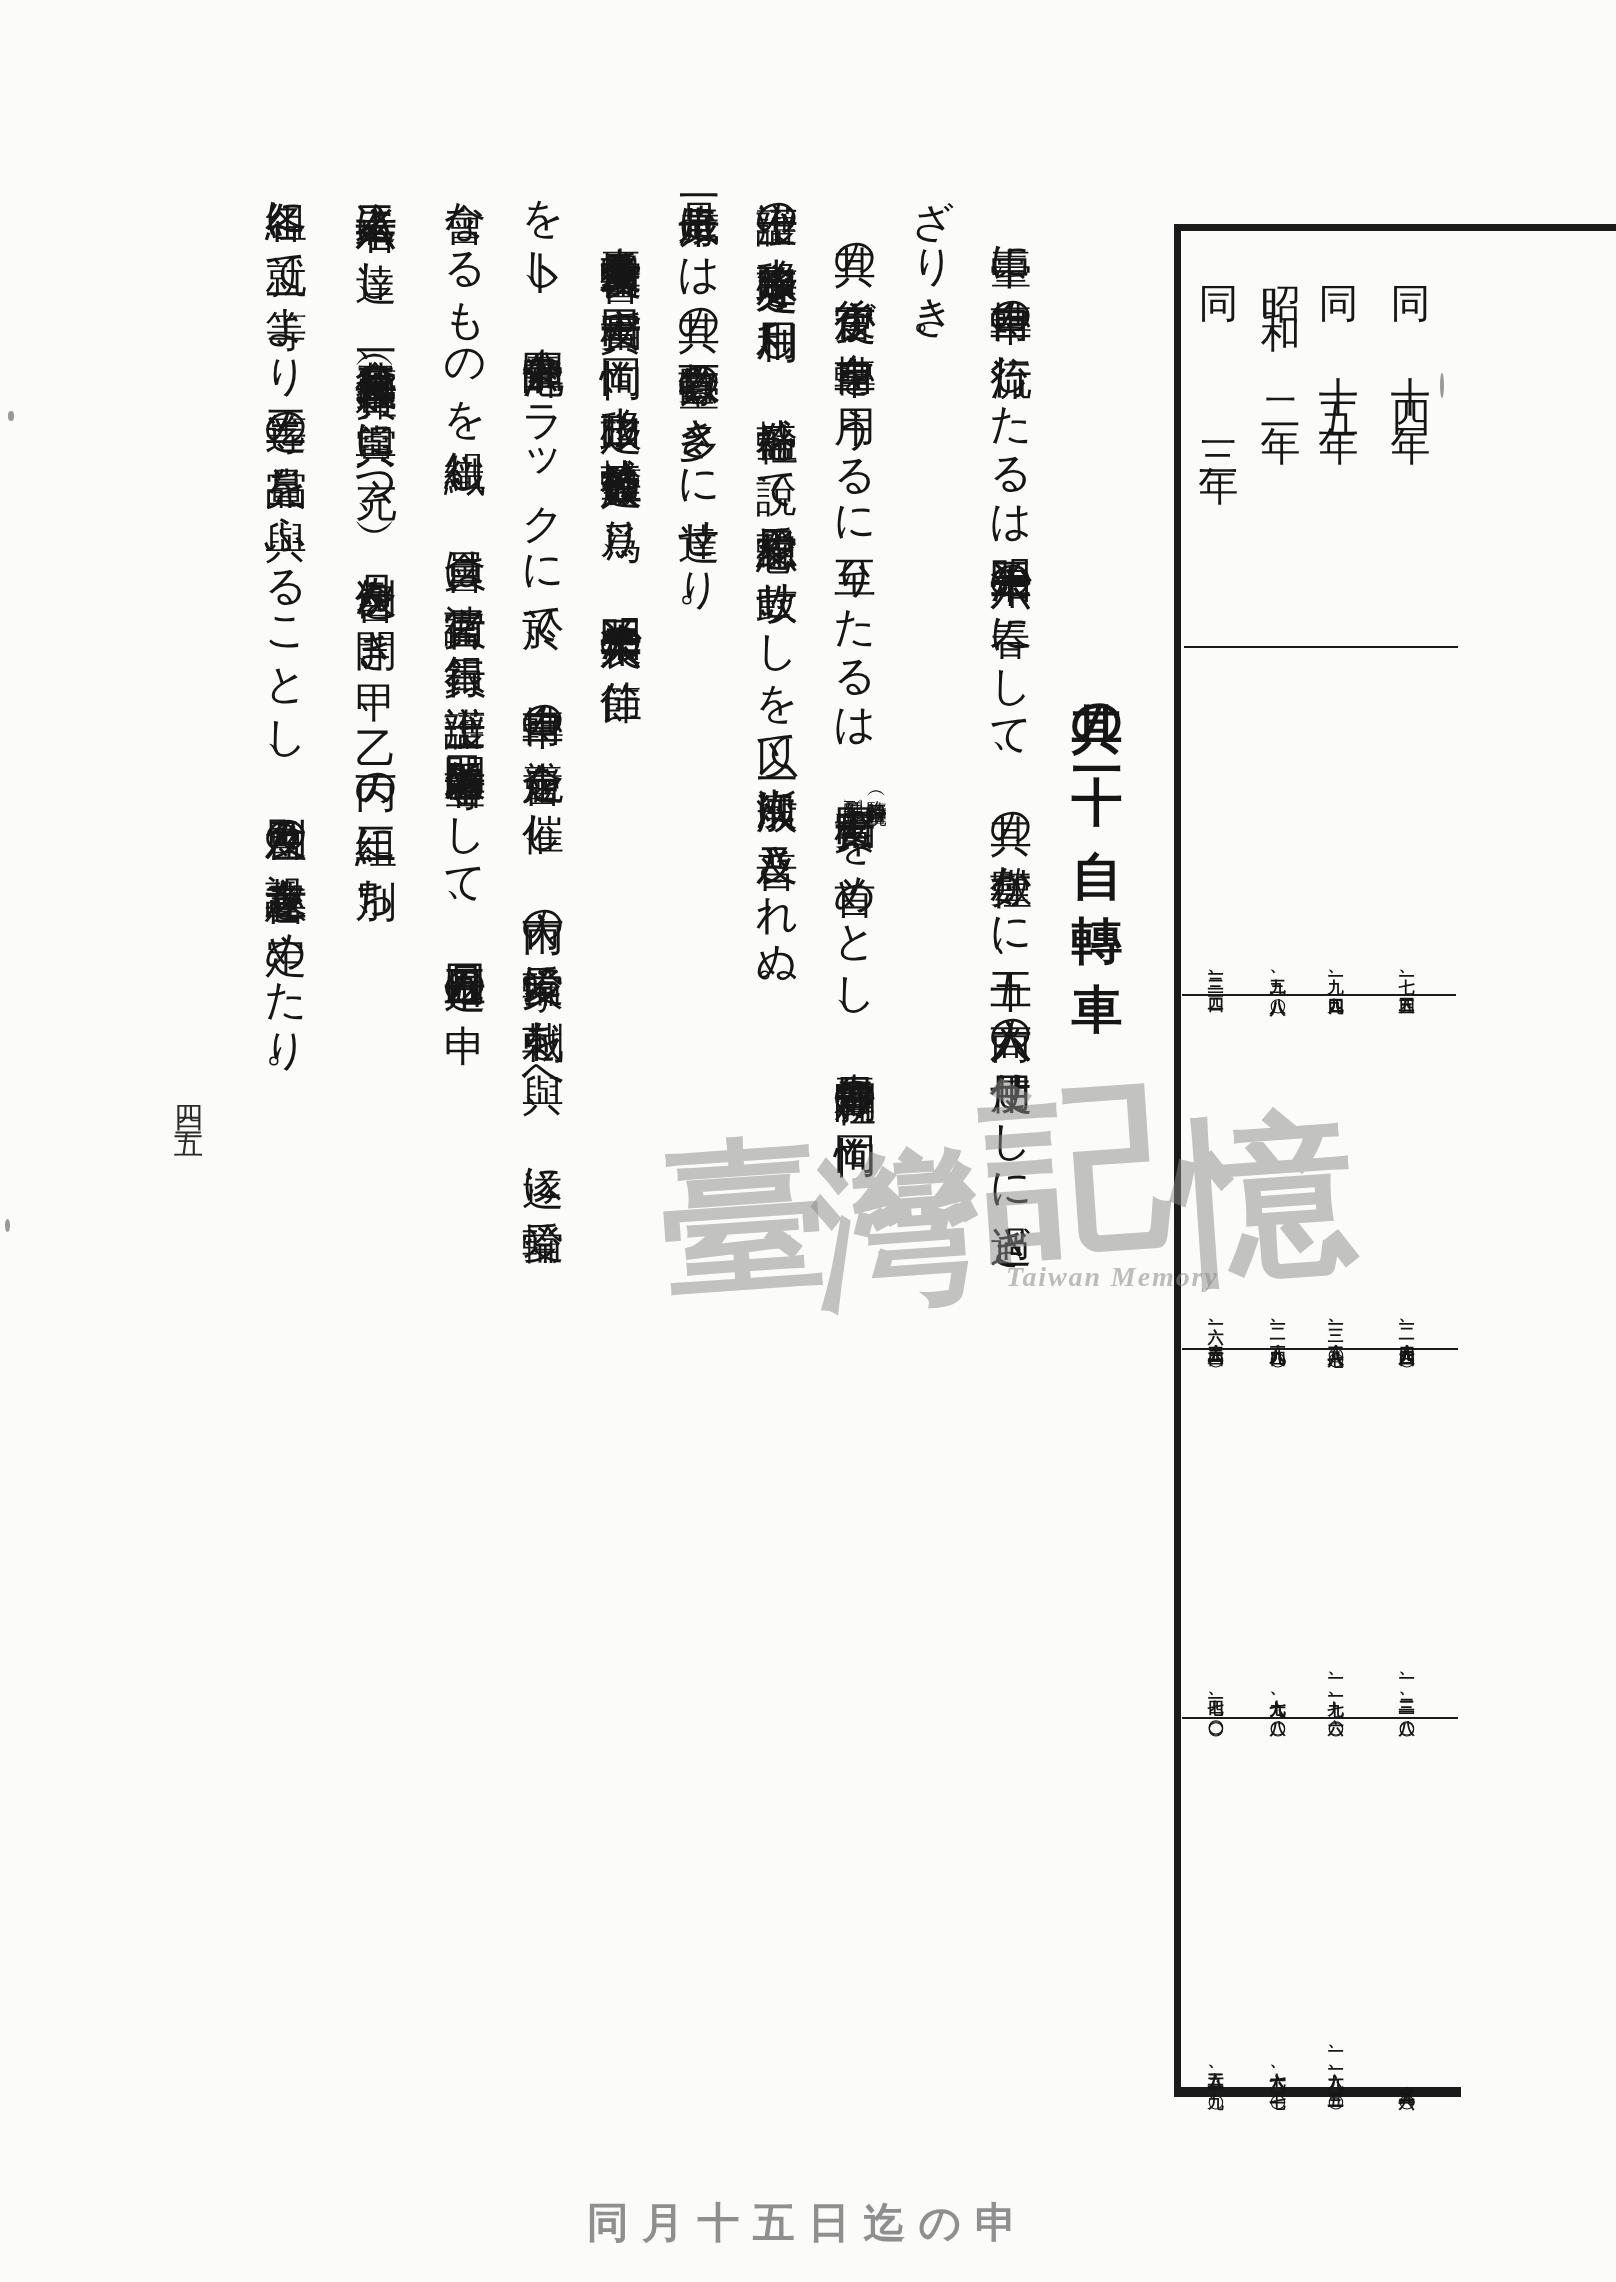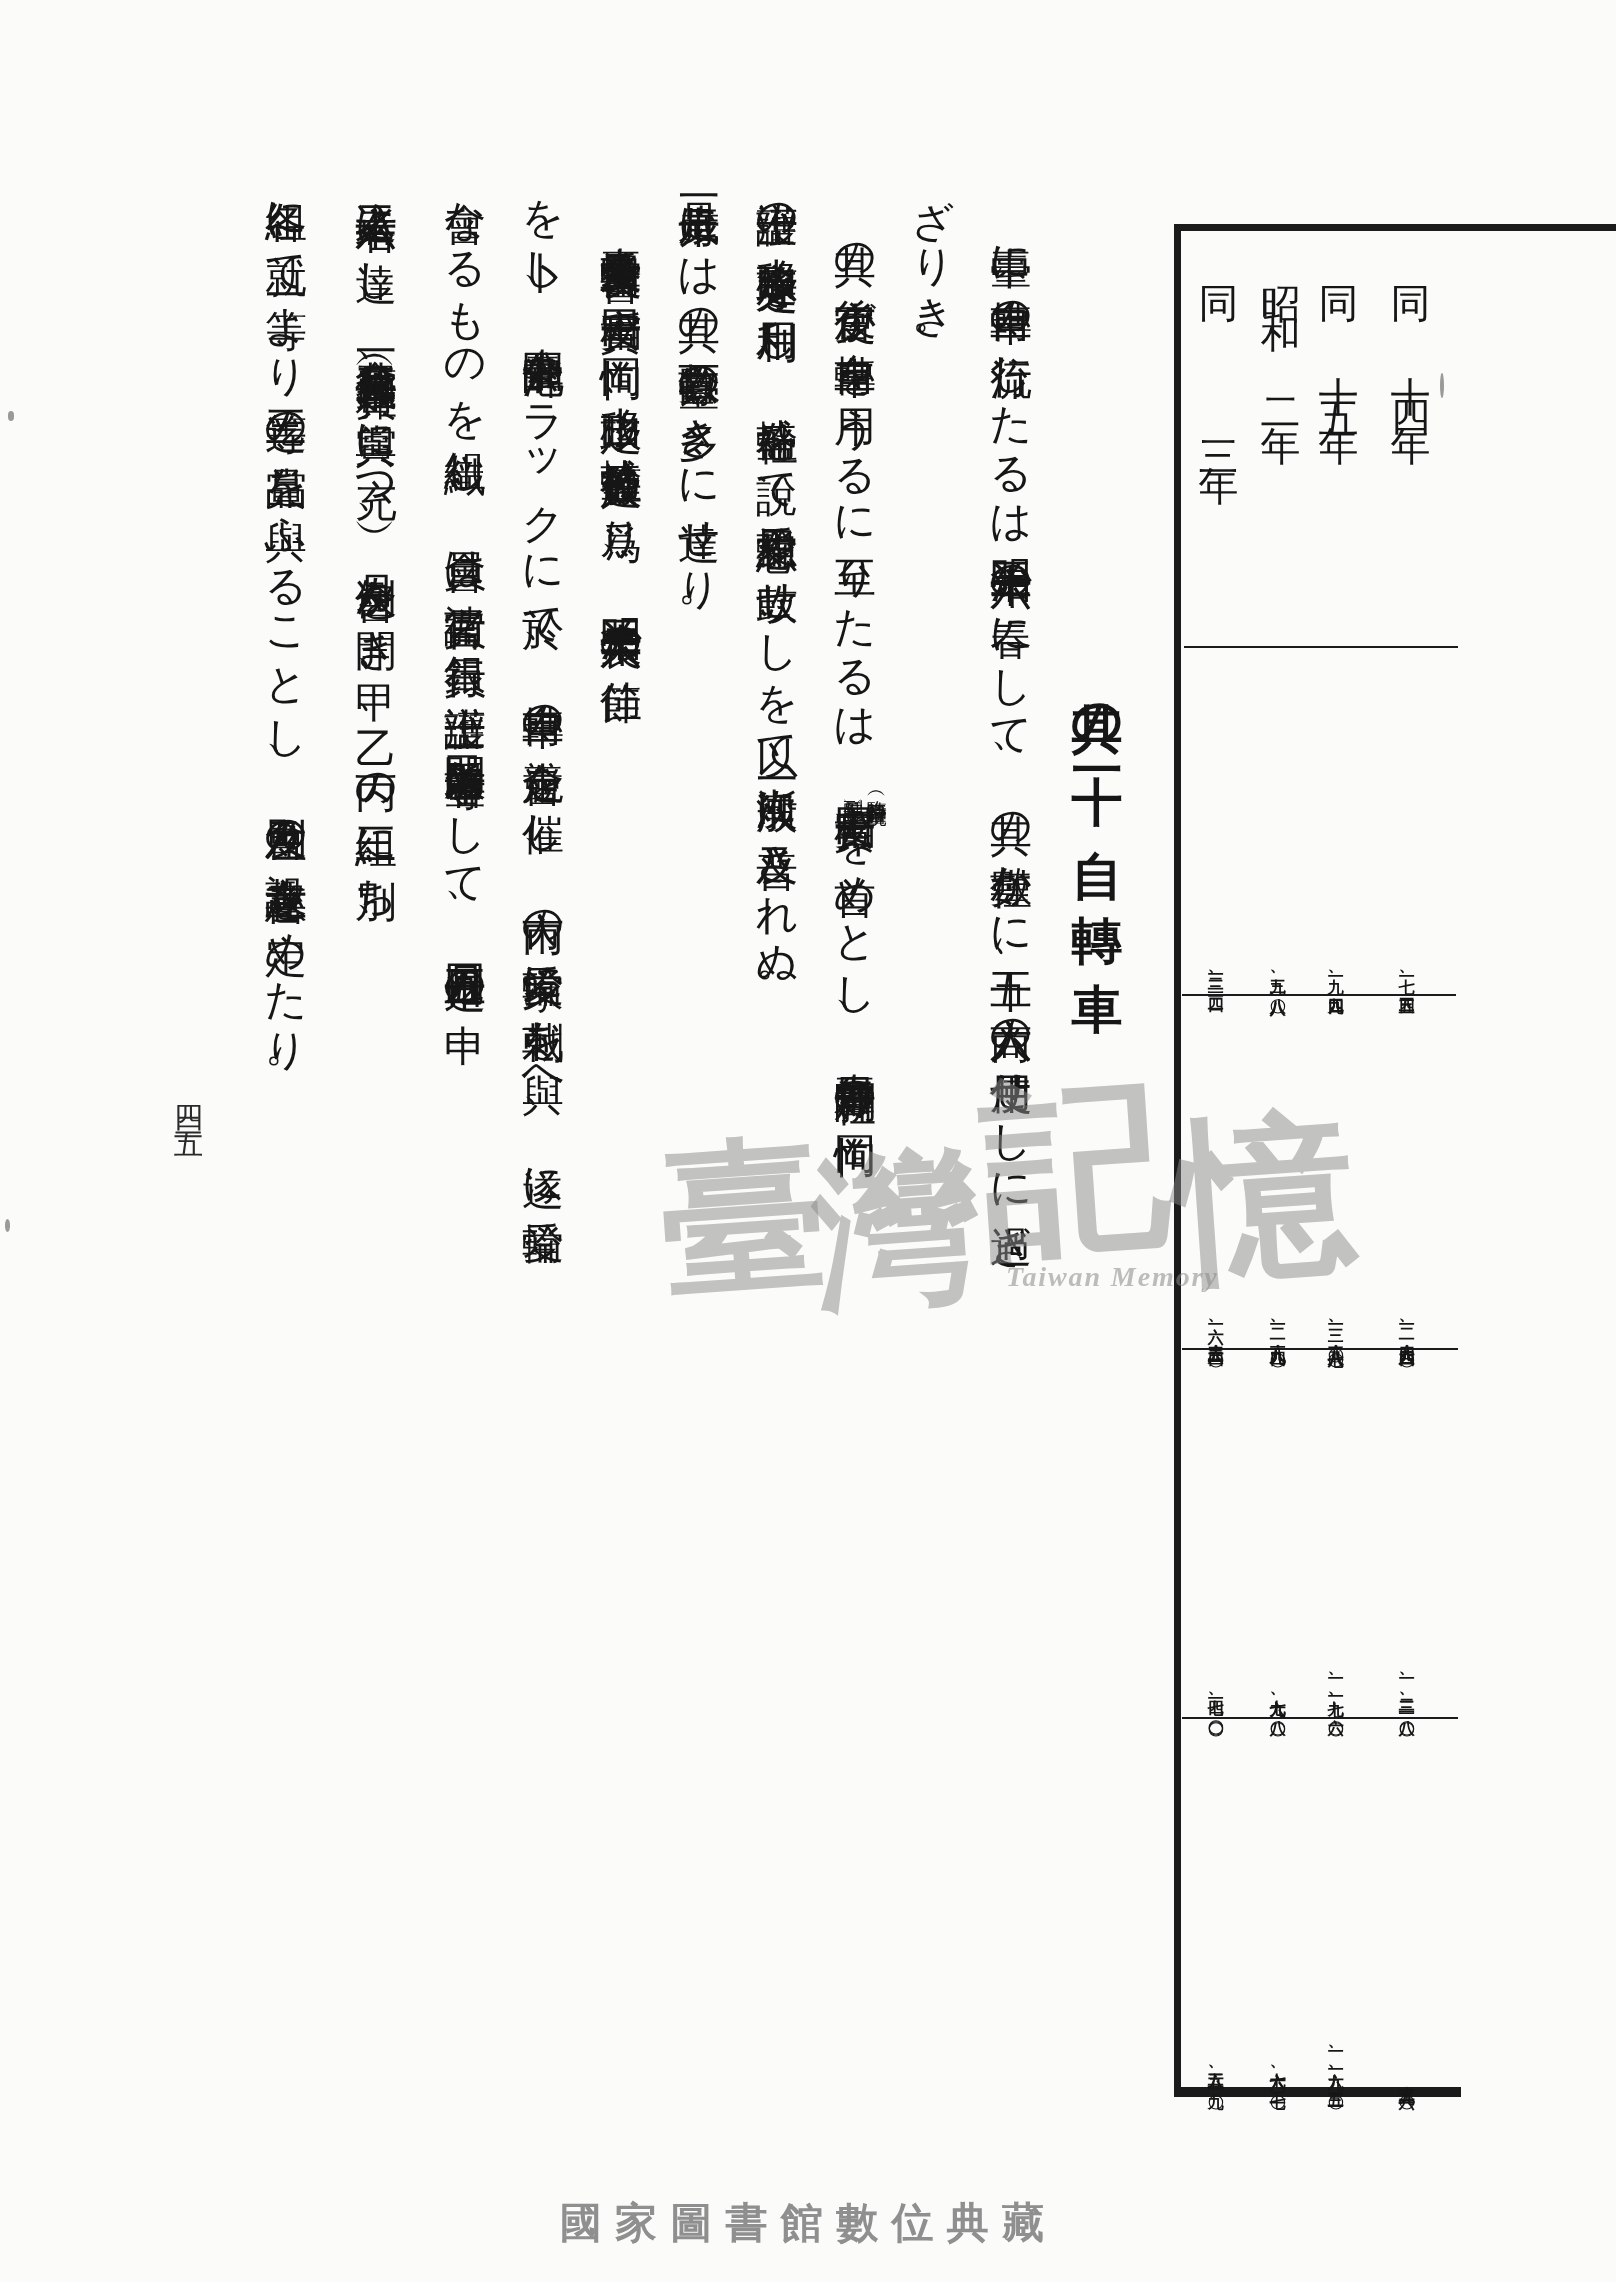--- a/index.html
+++ b/index.html
@@ -150,20 +150,20 @@
   <div class="pagenum">四二五</div>
 
   <div>
     <div class="wm wm-char" style="left:661px;top:1137px;font-size:164px;">臺</div>
     <div class="wm wm-char" style="left:814px;top:1151px;font-size:164px;">灣</div>
     <div class="wm wm-char" style="left:982px;top:1075px;font-size:186px;">記</div>
     <div class="wm wm-char" style="left:1177px;top:1111px;font-size:177px;">憶</div>
     <div class="wm wm-latin" style="left:1006px;top:1261px;">Taiwan Memory</div>
   </div>
 
-  <div class="footer">國家圖書館數位典藏</div>
+  <div class="footer">同月十五日迄の申</div>
 
   <div class="speck" style="left:7.6px;top:411px;width:6.7px;height:9.5px;"></div>
   <div class="speck" style="left:4.8px;top:1219px;width:5.7px;height:13.3px;"></div>
   <div class="speck" style="left:1440px;top:373px;width:3.8px;height:25px;"></div>
 
 </div>
 
 
 </body></html>

